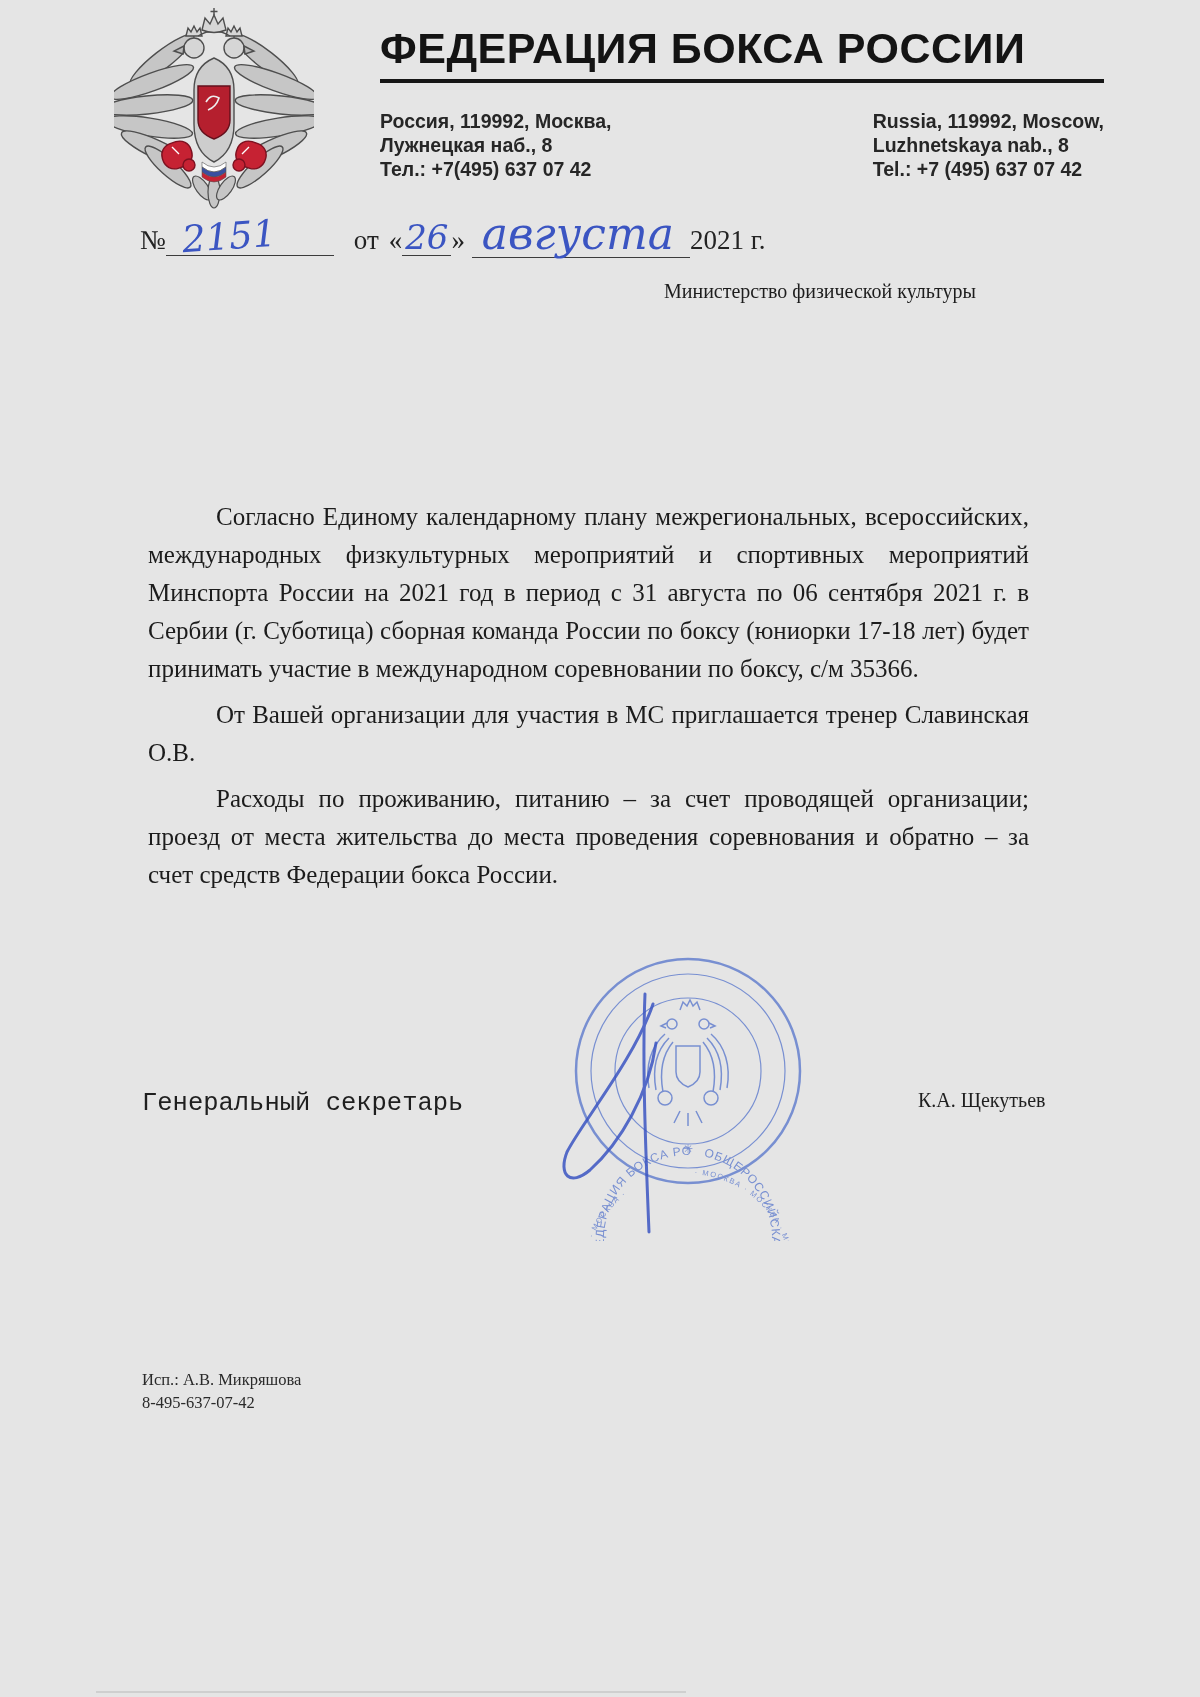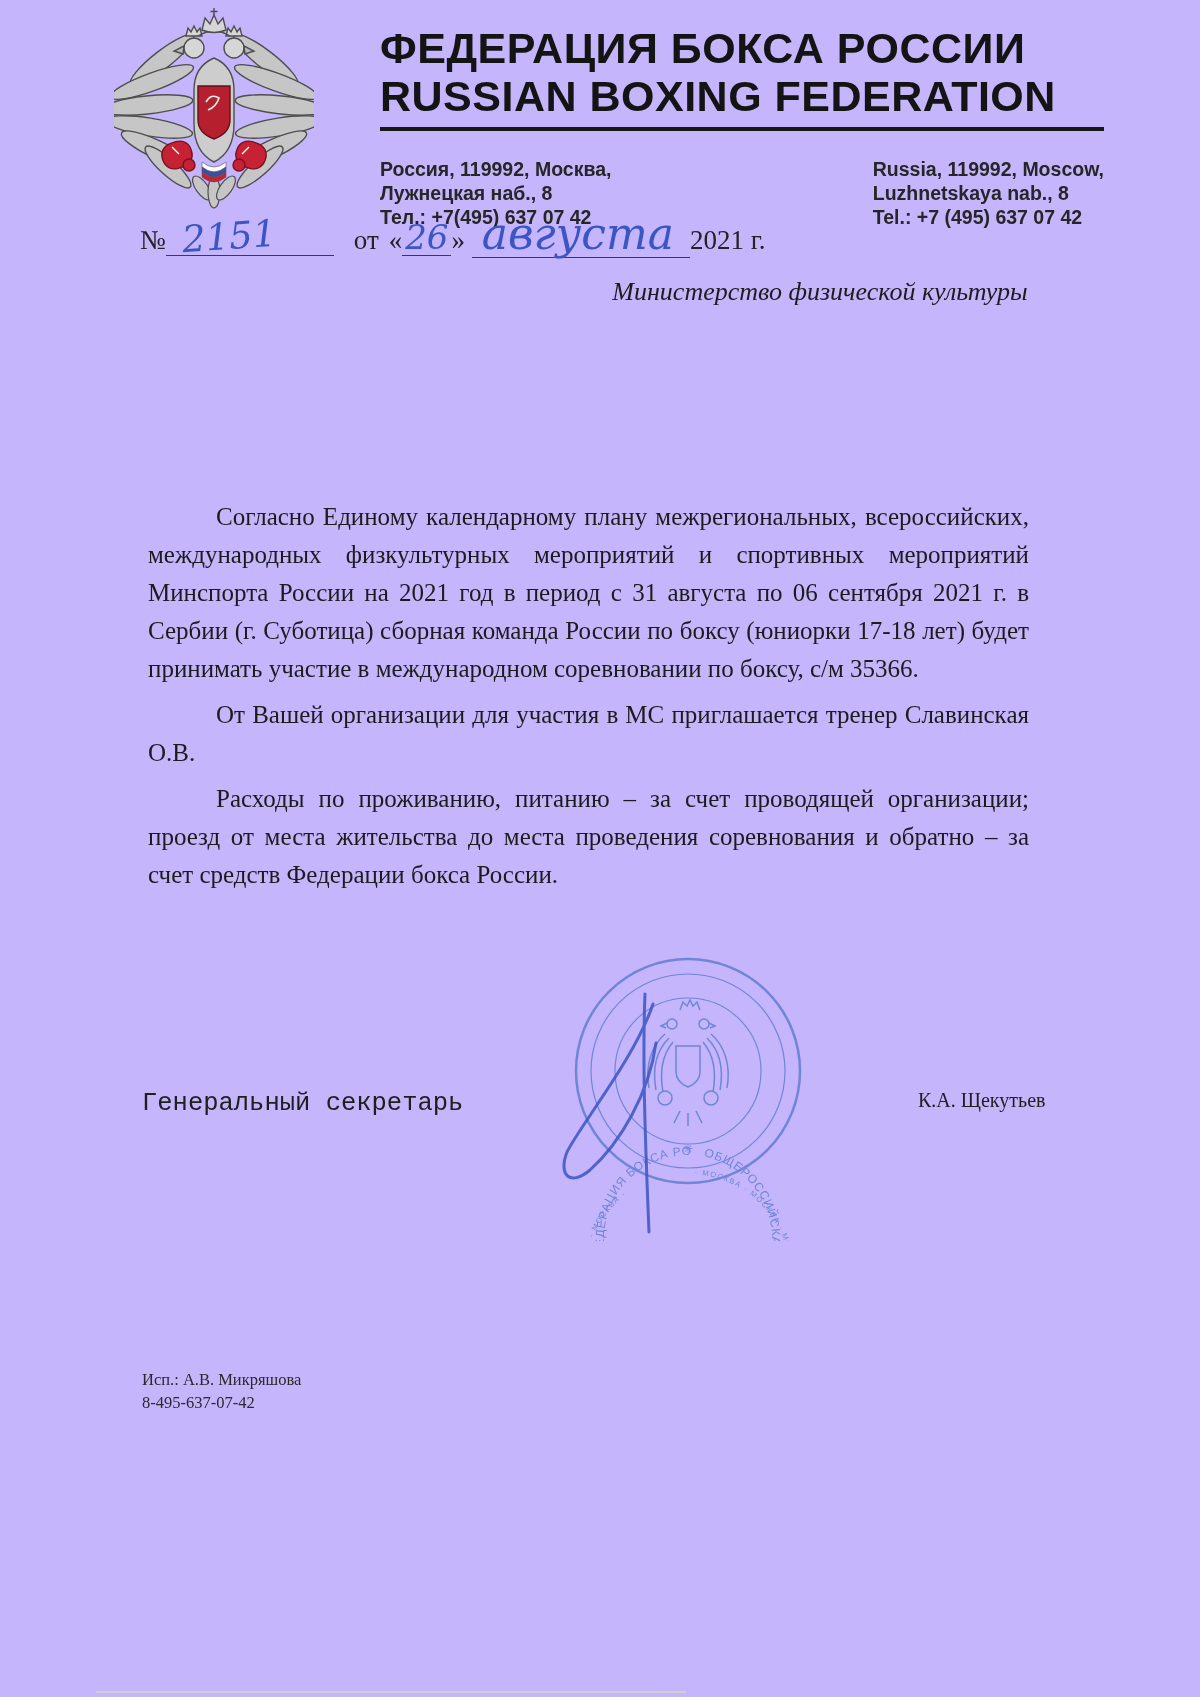--- a/index.html
+++ b/index.html
@@ -1,17 +1,17 @@
 <!DOCTYPE html>
 <html><head>
 <meta charset="utf-8">
 <style>
   html,body { margin:0; padding:0; background:#ffffff; }
   .page {
-    position:relative; width:1200px; height:1697px; background:#c4b5fd;
+    position:relative; width:1200px; height:1697px; background:#e5e5e5;
     overflow:hidden; font-family:"Liberation Serif", serif; color:#1f1f1f;
   }
 
   
   .emblem { position:absolute; left:114px; top:6px; }
   .head-block { position:absolute; left:380px; top:24px; width:724px; }
   .title-ru, .title-en {
     font-family:"Liberation Sans", sans-serif; font-weight:700;
     font-size:43px; line-height:48px; color:#141414; letter-spacing:0.5px;
     white-space:nowrap;
@@ -27,21 +27,21 @@
   .ref-line { position:absolute; left:140px; top:212px; display:flex; align-items:baseline; font-size:27px; color:#232323; }
   .hw { font-family:"DejaVu Serif", serif; font-style:italic; color:#3b55c2; }
   .tilt { display:inline-block; transform:rotate(-4deg); }
   .slot { border-bottom:1.7px solid #3c3c3c; display:inline-block; }
   .slot-number { width:152px; padding-left:16px; font-size:37px; line-height:1; }
   .slot-day { padding:0 3px; font-size:34px; line-height:1; }
   .slot-month { padding:0 16px 0 10px; font-size:44px; line-height:1; }
   .ref-ot { margin:0 10px 0 20px; }
 
   
-  .recipient { position:absolute; left:596px; top:270px; width:448px; text-align:center; font-size:26px; line-height:43px; color:#1d1d1d;font-style:italic; }
+  .recipient { position:absolute; left:596px; top:270px; width:448px; text-align:center; font-size:20px; line-height:43px; color:#1d1d1d; }
 
   
   .body-text { position:absolute; left:140px; top:490px; width:897px; font-size:25px; line-height:38px; text-align:justify; color:#1c1c1c; }
   .body-text p { margin:8px; text-indent:68px; }
 
   
   .sig-title { position:absolute; left:142px; top:1089px; font-size:25.5px;font-family:Liberation Mono, monospace; }
   .sig-name  { position:absolute; left:918px; top:1089px; font-size:20px; }
   .stamp-wrap { position:absolute; left:553px; top:946px; width:270px; height:295px; }
 
@@ -103,21 +103,20 @@
       <rect x="48" y="136" width="30" height="26" rx="12" transform="rotate(-18 63 149)"></rect>
       <circle cx="75" cy="159" r="6"></circle>
       <rect x="122" y="136" width="30" height="26" rx="12" transform="rotate(18 137 149)"></rect>
       <circle cx="125" cy="159" r="6"></circle>
       <path d="M58,141 l7,7 M135,141 l-7,7" stroke="#ffffff" stroke-width="1.4"></path>
     </g>
   </svg>
 
   <div class="head-block">
     <div class="title-ru">ФЕДЕРАЦИЯ БОКСА РОССИИ</div>
-    <div class="title-en">RUSSIAN BOXING FEDERATION</div>
     <div class="head-rule"></div>
     <div class="addr-row">
       <div class="addr">
         <div>Россия, 119992, Москва,</div>
         <div>Лужнецкая наб., 8</div>
         <div>Тел.: +7(495) 637 07 42</div>
       </div>
       <div class="addr">
         <div>Russia, 119992, Moscow,</div>
         <div>Luzhnetskaya nab., 8</div>

